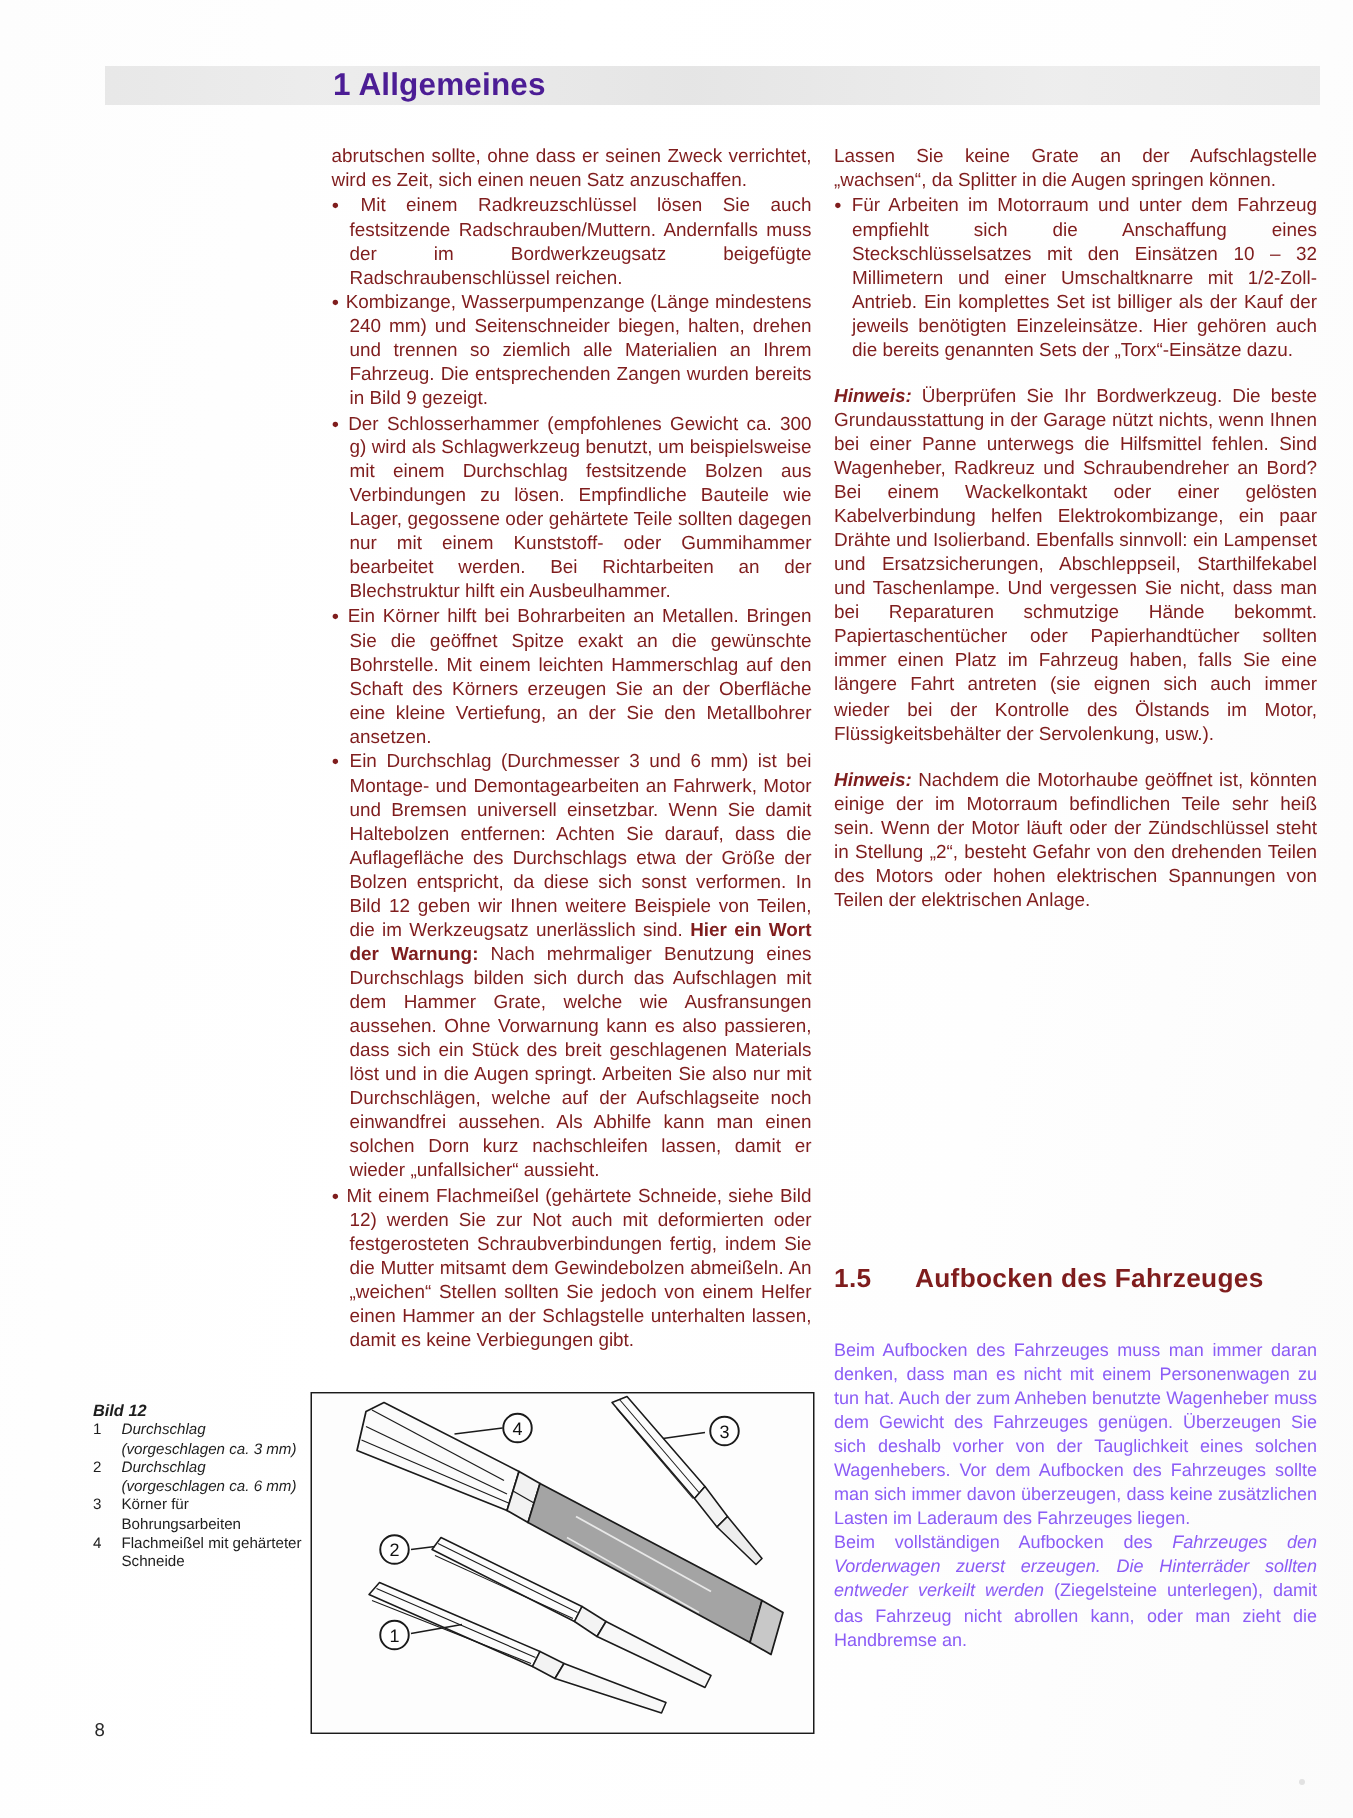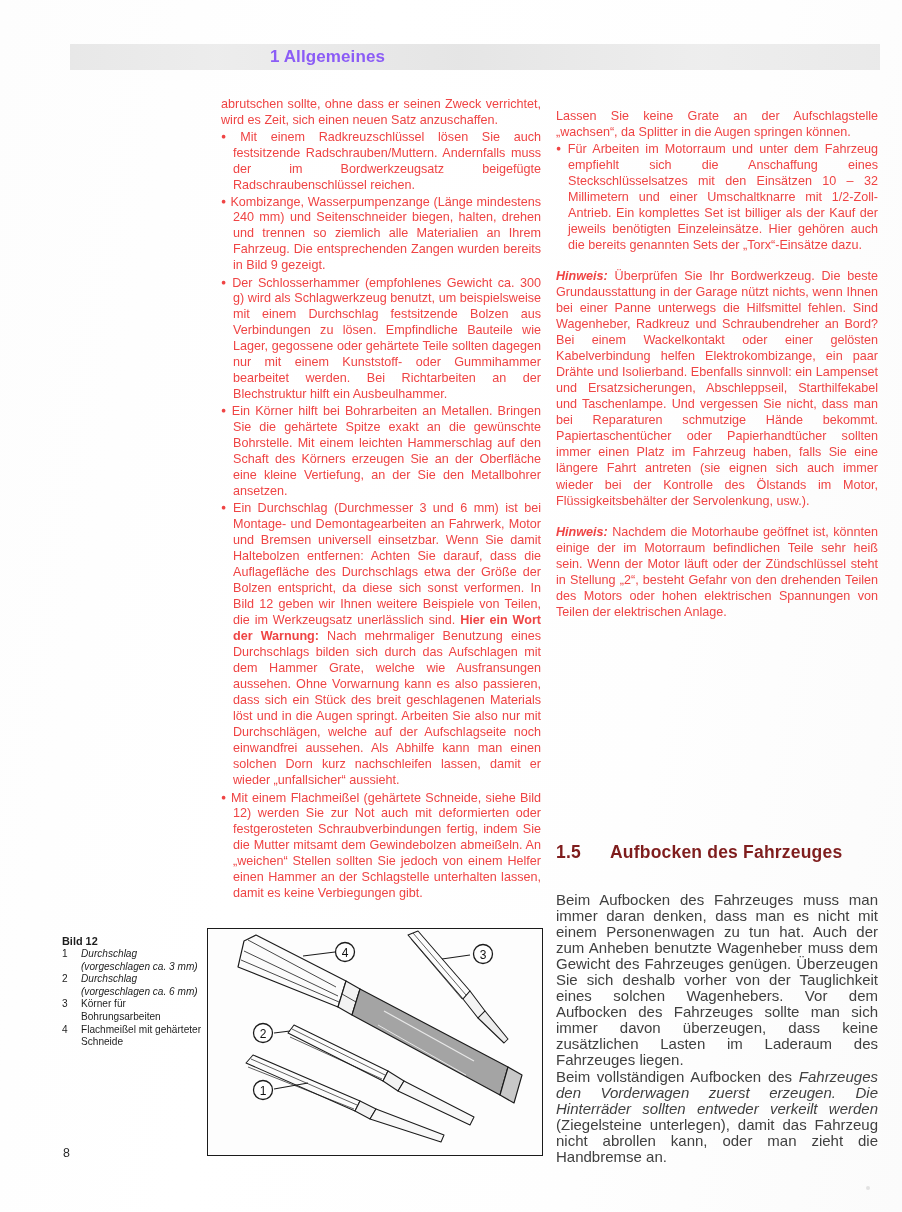--- a/index.html
+++ b/index.html
@@ -31,46 +31,45 @@
     top: 44px;
     width: 810px;
     height: 26px;
     background: linear-gradient(90deg, #e6e6e6 0%, #ebebeb 18%, #e3e3e3 48%, #ececec 78%, #e8e8e8 100%);
     opacity: 0.92;
   }
   .header-title {
     position: absolute;
     left: 222px;
     top: 45px;
-    font-size: 17px;
+    font-size: 21px;
     font-weight: bold;
     letter-spacing: 0.1px;
-    color: #8b5cf6;
+    color: #4c1d95;
     line-height: 24px;
-    margin-left: 48px;
   }
 
   
   .col {
     position: absolute;
     font-size: 12.6px;
     line-height: 16.05px;
     text-align: justify;
     text-justify: inter-word;
-    color: #ef4444;
+    color: #7f1d1d;
     hyphens: manual;
   }
   .col-left {
     left: 221px;
     top: 96px;
     width: 320px;
   }
   .col-right {
     left: 556px;
-    top: 108px;
+    top: 96px;
     width: 322px;
   }
 
   .col p {
     margin: 0;
   }
   .col p.bullet {
     padding-left: 12px;
     text-indent: -12px;
   }
@@ -101,42 +100,43 @@
   .section-head .num {
     display: inline-block;
     width: 54px;
   }
 
   .section-body {
     position: absolute;
     left: 556px;
     top: 892px;
     width: 322px;
-    font-size: 15px;
+    font-size: 12px;
     line-height: 16.05px;
     text-align: justify;
-    color: #404040;
+    color: #8b5cf6;
   }
   .section-body p { margin: 0; }
 
   
   .fig-caption {
     position: absolute;
     left: 62px;
     top: 935px;
     width: 140px;
     font-size: 10.6px;
     line-height: 13.1px;
     color: #1d1d1d;
   }
   .fig-caption .fig-title {
     font-weight: bold;
     font-size: 10.9px;
     display: block;
     margin-bottom: 0px;
+    font-style: italic;
   }
   .fig-caption .fig-intro {
     display: block;
     margin-bottom: 2px;
   }
   .fig-legend {
     margin: 0;
     padding: 0;
     list-style: none;
     font-size: 10.1px;
@@ -192,21 +192,21 @@
 <div class="page-scan"></div>
 
 <div class="header-band"></div>
 <div class="header-title">1 Allgemeines</div>
 
 <div class="col col-left">
   <p>abrutschen sollte, ohne dass er seinen Zweck verrichtet, wird es Zeit, sich einen neuen Satz anzuschaffen.</p>
   <p class="bullet">Mit einem Radkreuzschlüssel lösen Sie auch festsitzende Radschrauben/Muttern. Andernfalls muss der im Bordwerkzeugsatz beigefügte Radschraubenschlüssel reichen.</p>
   <p class="bullet">Kombizange, Wasserpumpenzange (Länge mindestens 240 mm) und Seitenschneider biegen, halten, drehen und trennen so ziemlich alle Materialien an Ihrem Fahrzeug. Die entsprechenden Zangen wurden bereits in Bild 9 gezeigt.</p>
   <p class="bullet">Der Schlosserhammer (empfohlenes Gewicht ca. 300 g) wird als Schlagwerkzeug benutzt, um beispielsweise mit einem Durchschlag festsitzende Bolzen aus Verbindungen zu lösen. Empfindliche Bauteile wie Lager, gegossene oder gehärtete Teile sollten dagegen nur mit einem Kunststoff- oder Gummihammer bearbeitet werden. Bei Richtarbeiten an der Blechstruktur hilft ein Ausbeulhammer.</p>
-  <p class="bullet">Ein Körner hilft bei Bohrarbeiten an Metallen. Bringen Sie die gehärtete Spitze exakt an die gewünschte Bohrstelle. Mit einem leichten Hammerschlag auf den Schaft des Körners erzeugen Sie an der Oberfläche eine kleine Vertiefung, an der Sie den Metallbohrer ansetzen.</p>
+  <p class="bullet">Ein Körner hilft bei Bohrarbeiten an Metallen. Bringen Sie die geöffnet Spitze exakt an die gewünschte Bohrstelle. Mit einem leichten Hammerschlag auf den Schaft des Körners erzeugen Sie an der Oberfläche eine kleine Vertiefung, an der Sie den Metallbohrer ansetzen.</p>
   <p class="bullet"><span>Ein Durchschlag (Durchmesser 3 und 6 mm) ist bei Montage- und Demontagearbeiten an Fahrwerk, Motor und Bremsen universell einsetzbar. Wenn Sie damit Haltebolzen entfernen: Achten Sie darauf, dass die Auflagefläche des Durchschlags etwa der Größe der Bolzen entspricht, da diese sich sonst verformen. In Bild 12 geben wir Ihnen weitere Beispiele von Teilen, die im Werkzeugsatz unerlässlich sind. </span><b>Hier ein Wort der Warnung:</b><span> Nach mehrmaliger Benutzung eines Durchschlags bilden sich durch das Aufschlagen mit dem Hammer Grate, welche wie Ausfransungen aussehen. Ohne Vorwarnung kann es also passieren, dass sich ein Stück des breit geschlagenen Materials löst und in die Augen springt. Arbeiten Sie also nur mit Durchschlägen, welche auf der Aufschlagseite noch einwandfrei aussehen. Als Abhilfe kann man einen solchen Dorn kurz nachschleifen lassen, damit er wieder „unfallsicher“ aussieht.</span></p>
   <p class="bullet">Mit einem Flachmeißel (gehärtete Schneide, siehe Bild 12) werden Sie zur Not auch mit deformierten oder festgerosteten Schraubverbindungen fertig, indem Sie die Mutter mitsamt dem Gewindebolzen abmeißeln. An „weichen“ Stellen sollten Sie jedoch von einem Helfer einen Hammer an der Schlagstelle unterhalten lassen, damit es keine Verbiegungen gibt.</p>
 </div>
 
 <div class="col col-right">
   <p>Lassen Sie keine Grate an der Aufschlagstelle „wachsen“, da Splitter in die Augen springen können.</p>
   <p class="bullet">Für Arbeiten im Motorraum und unter dem Fahrzeug empfiehlt sich die Anschaffung eines Steckschlüsselsatzes mit den Einsätzen 10 – 32 Millimetern und einer Umschaltknarre mit 1/2-Zoll-Antrieb. Ein komplettes Set ist billiger als der Kauf der jeweils benötigten Einzeleinsätze. Hier gehören auch die bereits genannten Sets der „Torx“-Einsätze dazu.</p>
   <p class="gap"><span class="hinweis">Hinweis:</span><span> Überprüfen Sie Ihr Bordwerkzeug. Die beste Grundausstattung in der Garage nützt nichts, wenn Ihnen bei einer Panne unterwegs die Hilfsmittel fehlen. Sind Wagenheber, Radkreuz und Schraubendreher an Bord? Bei einem Wackelkontakt oder einer gelösten Kabelverbindung helfen Elektrokombizange, ein paar Drähte und Isolierband. Ebenfalls sinnvoll: ein Lampenset und Ersatzsicherungen, Abschleppseil, Starthilfekabel und Taschenlampe. Und vergessen Sie nicht, dass man bei Reparaturen schmutzige Hände bekommt. Papiertaschentücher oder Papierhandtücher sollten immer einen Platz im Fahrzeug haben, falls Sie eine längere Fahrt antreten (sie eignen sich auch immer wieder bei der Kontrolle des Ölstands im Motor, Flüssigkeitsbehälter der Servolenkung, usw.).</span></p>
   <p class="gap"><span class="hinweis">Hinweis:</span><span> Nachdem die Motorhaube geöffnet ist, könnten einige der im Motorraum befindlichen Teile sehr heiß sein. Wenn der Motor läuft oder der Zündschlüssel steht in Stellung „2“, besteht Gefahr von den drehenden Teilen des Motors oder hohen elektrischen Spannungen von Teilen der elektrischen Anlage.</span></p>
 </div>

